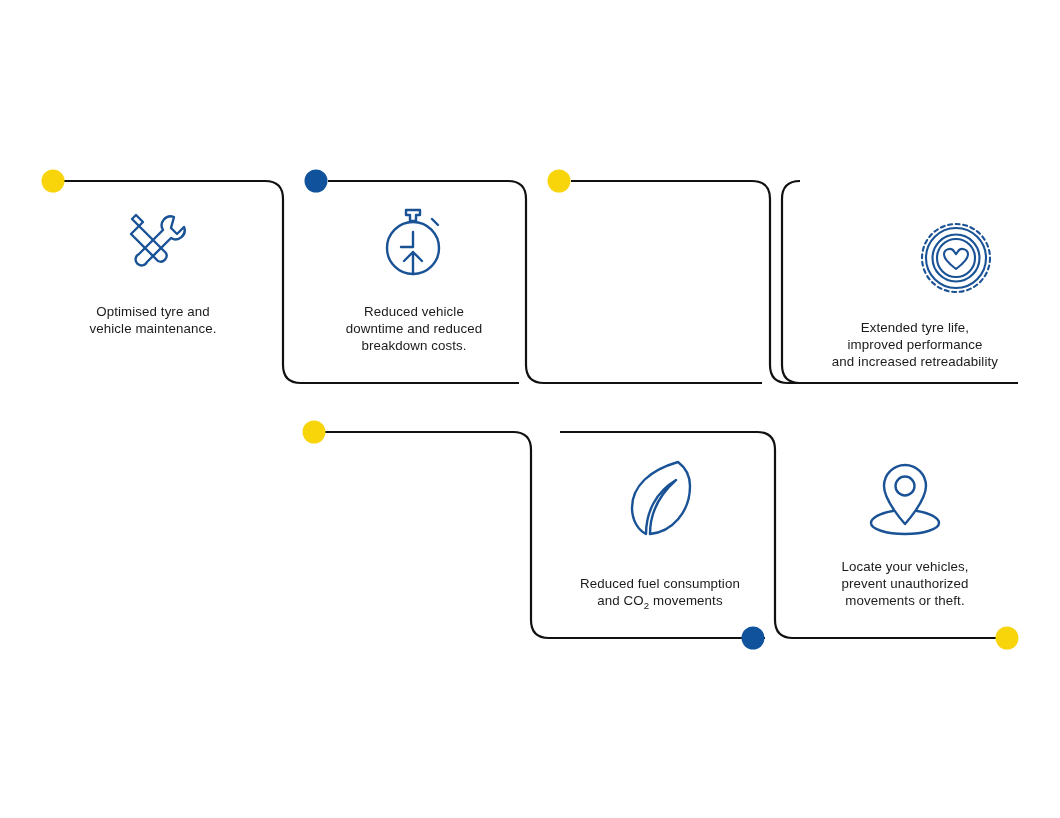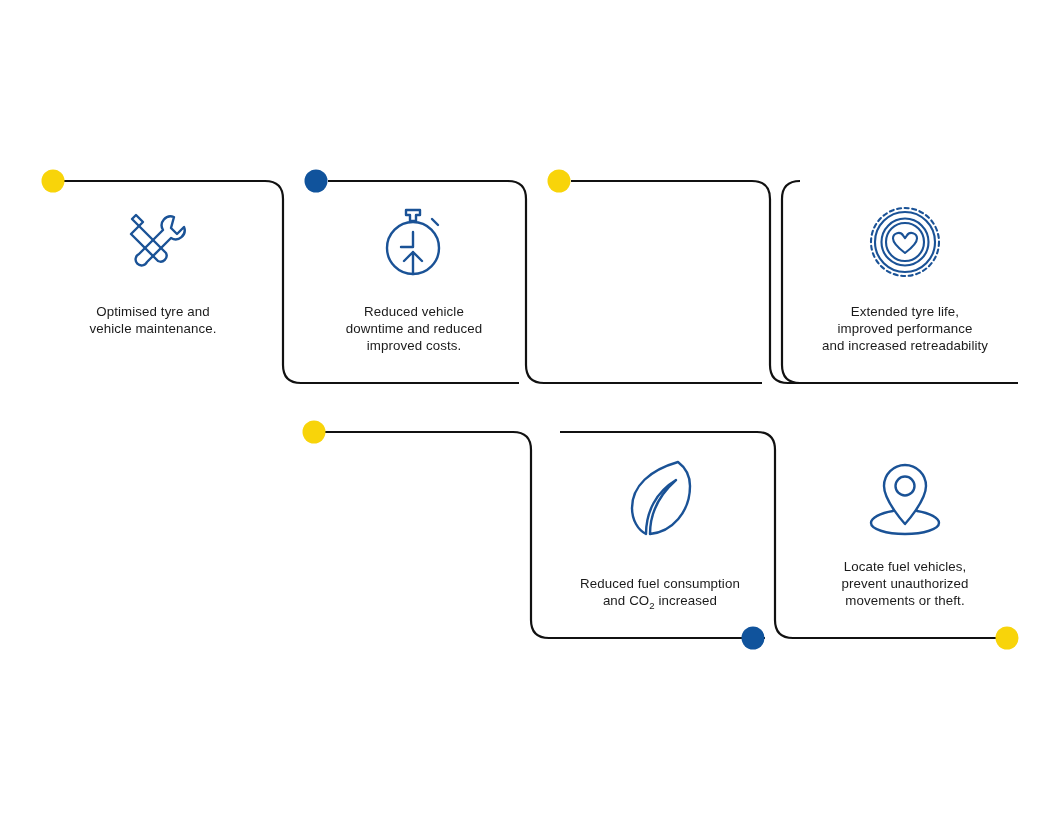--- a/index.html
+++ b/index.html
@@ -87,25 +87,25 @@
 
         <circle cx="37" cy="46" r="26"></circle>
 
         <path d="M37 30 v15 h-12"></path>
 
         <path d="M37 72 V50 M28 59 l9 -9 l9 9"></path>
       </svg>
     </div>
     <div class="card-label">Reduced vehicle
 downtime and reduced
-improved costs.</div>
+breakdown costs.</div>
   </div>
 
 
-  <div class="card" style="left:812px;top:200px;width:186px;">
+  <div class="card" style="left:812px;top:216px;width:186px;align-items:flex-end;">
     <div class="card-icon">
       <svg width="78" height="78" viewBox="0 0 78 78" fill="none" stroke="#1A5296" stroke-width="2.1" stroke-linecap="round" stroke-linejoin="round">
 
         <circle cx="39" cy="39" r="34" stroke-dasharray="4 3.6"></circle>
         <circle cx="39" cy="39" r="30"></circle>
         <circle cx="39" cy="39" r="23.5"></circle>
         <circle cx="39" cy="39" r="19"></circle>
 
         <path d="M39 50 C31 44 27 40 27 35.5 a5.5 5.5 0 0 1 10.2 -2.9 l1.8 2.6 l1.8 -2.6 A5.5 5.5 0 0 1 51 35.5 C51 40 47 44 39 50 z"></path>
       </svg>
@@ -117,35 +117,35 @@
 
 
   <div class="card" style="left:556px;top:455px;width:208px;justify-content:flex-end;">
     <div class="card-icon">
       <svg width="76" height="82" viewBox="0 0 76 82" fill="none" stroke="#1A5296" stroke-width="2.4" stroke-linecap="round" stroke-linejoin="round">
         <path d="M56 6 C28 14 10 30 10 52 c0 12 6 22 14 26 C24 56 34 36 54 24 C36 40 28 58 28 78 c22 -2 40 -22 40 -48 c0 -10 -4 -18 -12 -24 z"></path>
       </svg>
     </div>
     <div class="card-label">
       <span>Reduced fuel consumption
-and CO</span><sub>2</sub><span> increased</span>
+and CO</span><sub>2</sub><span> movements</span>
     </div>
   </div>
 
   <div class="card" style="left:822px;top:455px;width:166px;">
     <div class="card-icon">
       <svg width="80" height="80" viewBox="0 0 80 80" fill="none" stroke="#1A5296" stroke-width="2.4" stroke-linecap="round" stroke-linejoin="round">
 
         <path d="M40 8 a21 21 0 0 0 -21 21 c0 15 21 38 21 38 s21 -23 21 -38 A21 21 0 0 0 40 8 z"></path>
         <circle cx="40" cy="29" r="9.5"></circle>
 
         <path d="M28 54 C15 56 6 61 6 66 c0 6 15 11 34 11 s34 -5 34 -11 c0 -5 -9 -10 -22 -12"></path>
       </svg>
     </div>
-    <div class="card-label">Locate fuel vehicles,
+    <div class="card-label">Locate your vehicles,
 prevent unauthorized
 movements or theft.</div>
   </div>
 
   <svg class="connectors" viewBox="0 0 1060 818">
     <circle cx="53" cy="181" r="11.5" fill="#F8D40A"></circle>
     <circle cx="316" cy="181" r="11.5" fill="#10539C"></circle>
     <circle cx="559" cy="181" r="11.5" fill="#F8D40A"></circle>
     <circle cx="314" cy="432" r="11.5" fill="#F8D40A"></circle>
     <circle cx="753" cy="638" r="11.5" fill="#10539C"></circle>

